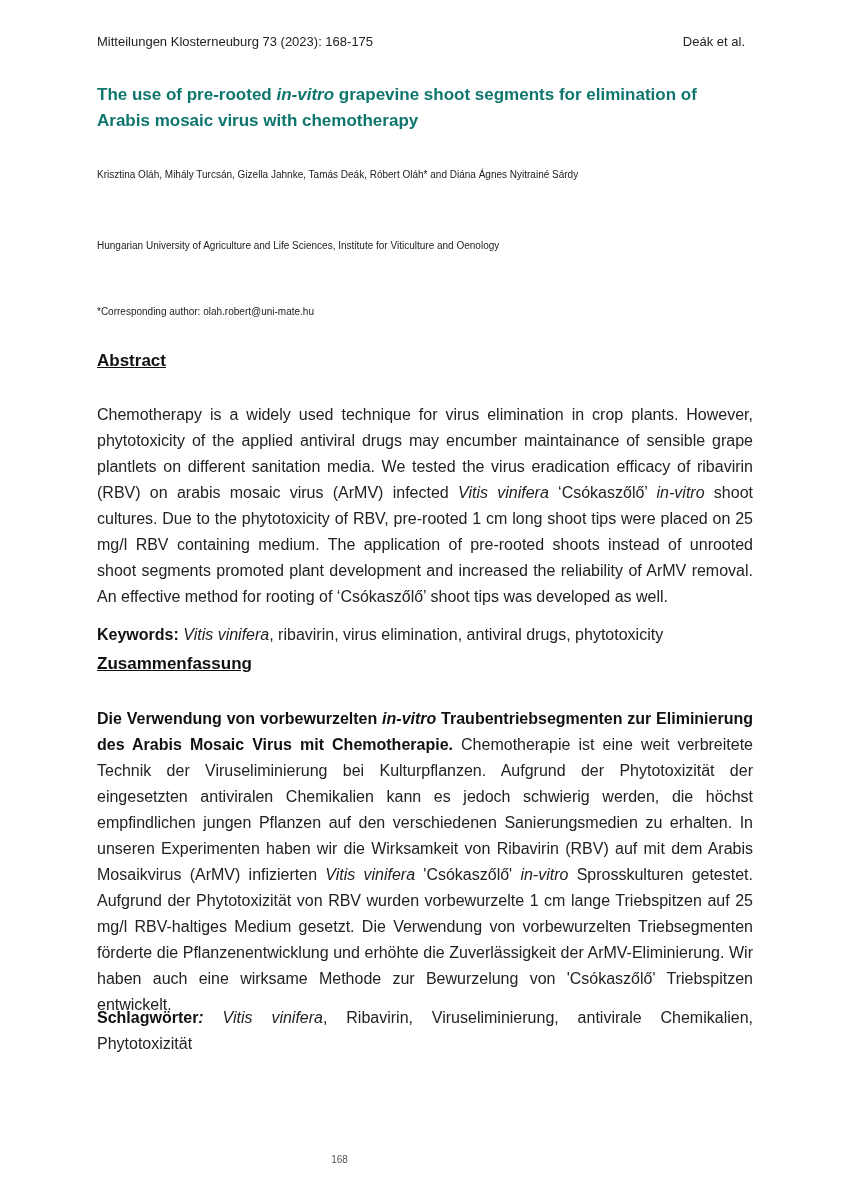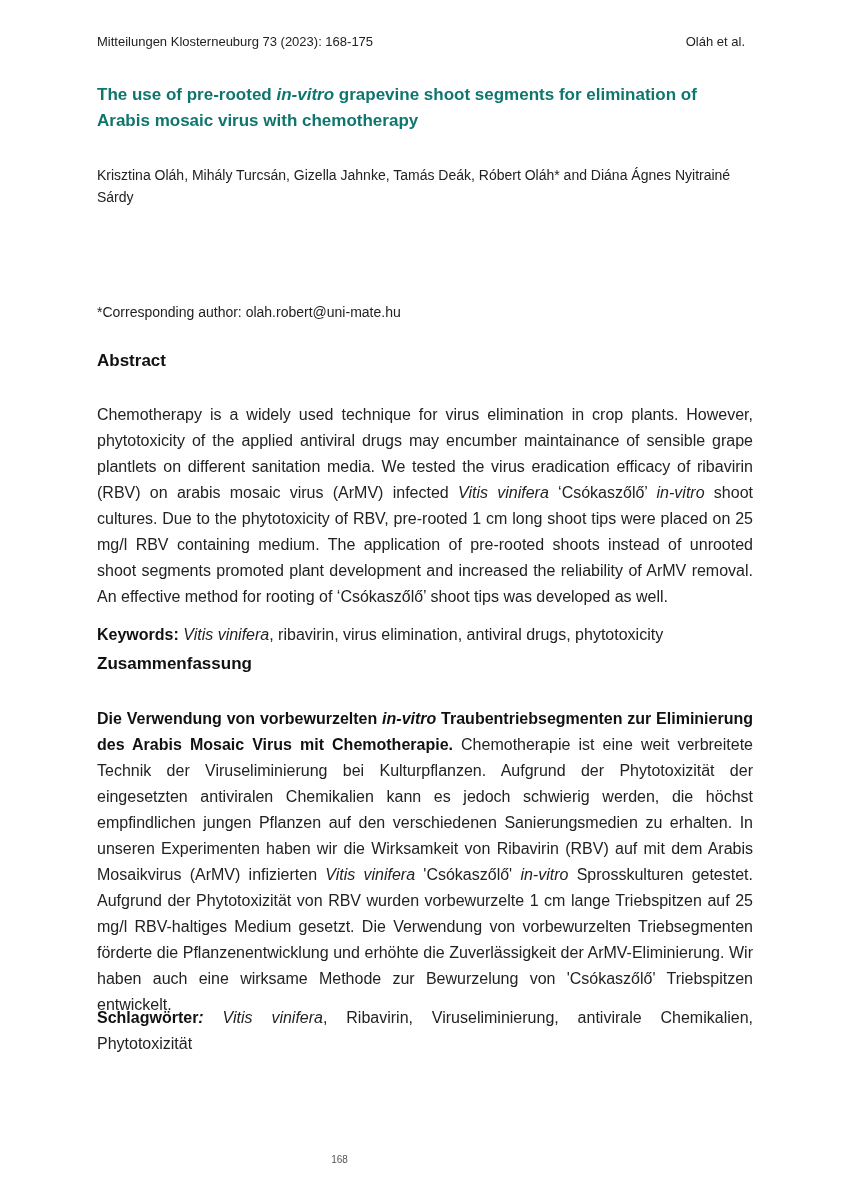--- a/index.html
+++ b/index.html
@@ -11,26 +11,26 @@
   .running-header {
     position: absolute; top: 34px; left: 97px; width: 648px;
     display: flex; justify-content: space-between;
     font-size: 13px; color: #222; gap: 12px;
   }
   .title {
     position: absolute; top: 82px; left: 97px; width: 650px;
     font-size: 17px; font-weight: bold; line-height: 26px; color: #0f766e;
   }
   .title i { font-style: italic; }
-  .block { position: absolute; left: 97px; width: 656px; font-size: 14px; line-height: 22px; color: #222; }
+  .block { position: absolute; left: 97px; width: 656px; font-size: 10px; line-height: 22px; color: #222; }
   .authors { top: 164px; }
   .affil { top: 235px; }
   .corr { top: 301px; }
   .heading {
-    position: absolute; left: 97px; font-size: 17px; font-weight: bold; color: #111;
+    position: absolute; left: 97px; font-size: 17px; font-weight: bold; color: #111; text-decoration: underline;
   }
   .h-abstract { top: 351px; }
   .h-zus { top: 654px; text-align: center; }
   .para {
     position: absolute; left: 97px; width: 656px;
     font-size: 16px; line-height: 26px; text-align: justify; color: #222;
   }
   .p-abstract { top: 402px; }
   .p-keywords { top: 604px; margin-top: 18px; }
   .p-zus { top: 706px; }
@@ -40,28 +40,29 @@
   .page-number {
     position: absolute; top: 1154px; left: 0; width: 679px; text-align: center;
     font-size: 10px; color: #555;
   }
 </style>
 </head>
 <body>
 
 <div class="running-header">
   <span>Mitteilungen Klosterneuburg 73 (2023): 168-175</span>
-  <span>Oláh et al.</span>
+  <span>Deák et al.</span>
 </div>
 
 <div class="title"><span>The use of pre-rooted </span><i>in-vitro</i><span> grapevine shoot segments for elimination of Arabis mosaic virus with chemotherapy</span></div>
 
 <div class="block authors">Krisztina Oláh, Mihály Turcsán, Gizella Jahnke, Tamás Deák, Róbert Oláh* and Diána Ágnes Nyitrainé Sárdy</div>
 
 <div class="block affil">
+  <div>Hungarian University of Agriculture and Life Sciences, Institute for Viticulture and Oenology</div>
 </div>
 
 <div class="block corr">*Corresponding author: olah.robert@uni-mate.hu</div>
 
 <div class="heading h-abstract">Abstract</div>
 
 <div class="para p-abstract"><span>Chemotherapy is a widely used technique for virus elimination in crop plants. However, phytotoxicity of the applied antiviral drugs may encumber maintainance of sensible grape plantlets on different sanitation media. We tested the virus eradication efficacy of ribavirin (RBV) on arabis mosaic virus (ArMV) infected </span><i>Vitis vinifera</i><span> ‘Csókaszőlő’ </span><i>in-vitro</i><span> shoot cultures. Due to the phytotoxicity of RBV, pre-rooted 1 cm long shoot tips were placed on 25 mg/l RBV containing medium. The application of pre-rooted shoots instead of unrooted shoot segments promoted plant development and increased the reliability of ArMV removal. An effective method for rooting of ‘Csókaszőlő’ shoot tips was developed as well.</span></div>
 
 <div class="para p-keywords"><b>Keywords:</b> <i>Vitis vinifera</i><span>, ribavirin, virus elimination, antiviral drugs, phytotoxicity</span></div>
 

